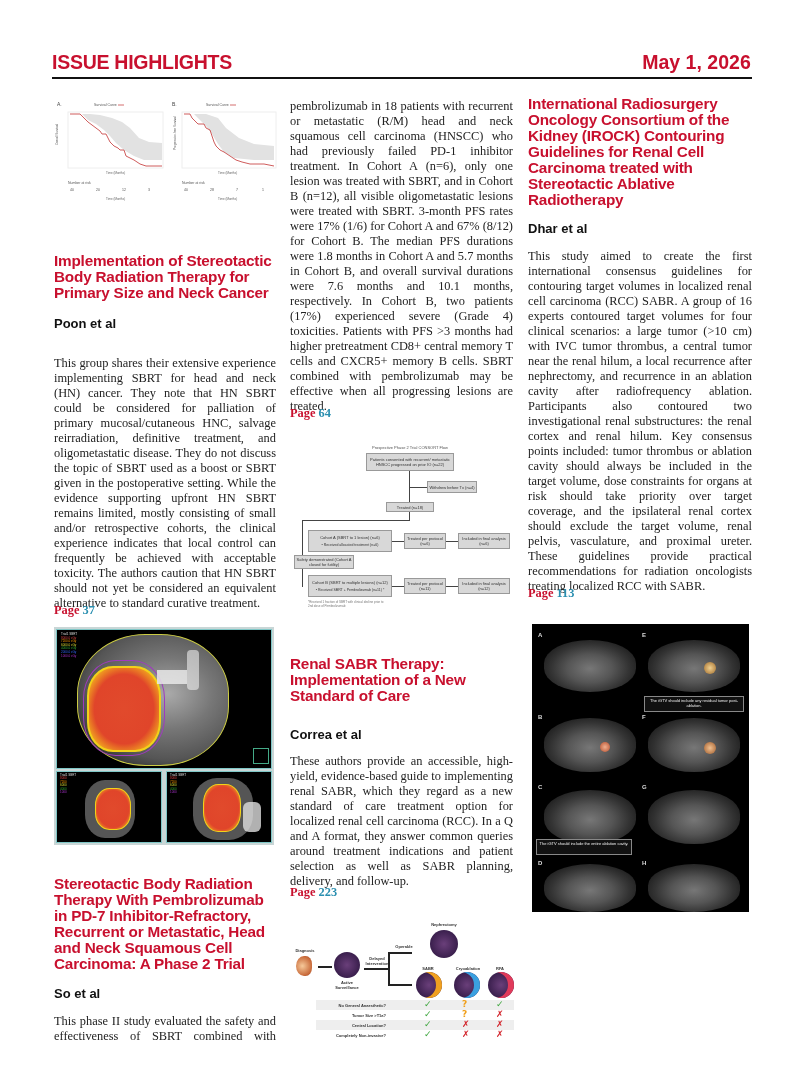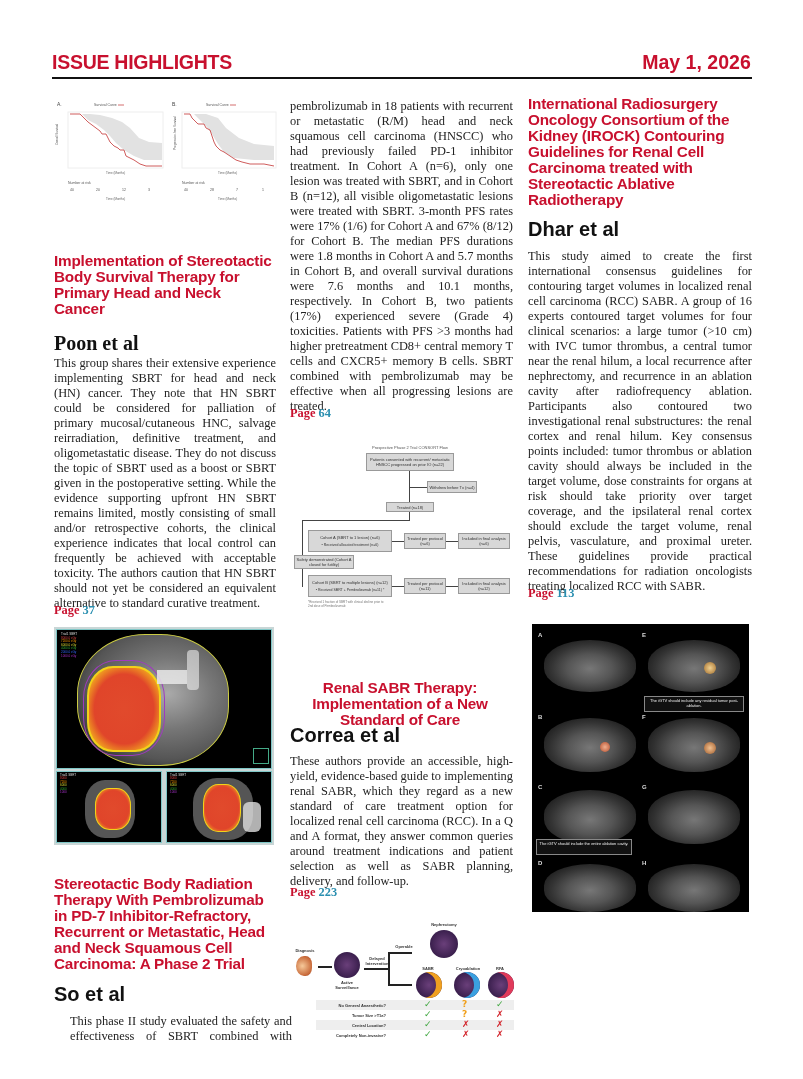--- a/index.html
+++ b/index.html
@@ -2,21 +2,21 @@
 <html><head>
 <meta charset="utf-8">
 <style>
   html, body { margin:0; padding:0; background:#ffffff; }
   body { width:803px; height:1079px; position:relative; overflow:hidden; font-family:"DejaVu Serif", serif; color:#222; }
   .abs { position:absolute; }
   .hdr-title { left:52px; top:50px; font-family:"Liberation Sans", sans-serif; font-weight:bold; font-size:21px; color:#c8102e; letter-spacing:-0.3px; transform:scaleX(0.93); transform-origin:left; }
   .hdr-date { right:52px; top:50px; font-family:"Liberation Sans", sans-serif; font-weight:bold; font-size:21px; color:#c8102e; transform:scaleX(0.93); transform-origin:right; }
   .hdr-rule { left:52px; top:77px; width:700px; height:2px; background:#111; }
   .h { font-family:"Liberation Sans", sans-serif; font-weight:bold; color:#c8102e; font-size:15.3px; line-height:16px; letter-spacing:-0.2px; }
-  .au { font-family:"Liberation Sans", sans-serif; font-weight:bold; color:#111; font-size:20px; line-height:18px; }
+  .au { font-family:"Liberation Sans", sans-serif; font-weight:bold; color:#111; font-size:13px; line-height:18px; }
   .body { font-family:"Liberation Serif", serif; font-size:12.4px; line-height:15px; color:#222; text-align:justify; hyphens:manual; }
   .pg { font-family:"Liberation Serif", serif; font-weight:bold; font-size:12.4px; line-height:15px; }
   .pg .p1 { color:#c8102e; }
   .pg .p2 { color:#2a8fb0; }
   .fig { background:#fff; }
   
   .cbox { position:absolute; background:#d8d8d8; border:1px solid #999; font-family:"Liberation Sans", sans-serif; font-size:4px; color:#333; text-align:center; display:flex; align-items:center; justify-content:center; flex-direction:column; box-sizing:border-box; padding:1px; }
   .cline { position:absolute; background:#444; }
   
   .ct-panel { background:#000; }
@@ -68,22 +68,22 @@
     <text x="164" y="76" font-family="Liberation Sans, sans-serif" font-size="3" fill="#666">Time (Months)</text>
     <text x="128" y="86" font-family="Liberation Sans, sans-serif" font-size="3.5" fill="#555">Number at risk</text>
     <text x="130" y="93" font-family="Liberation Sans, sans-serif" font-size="3.5" fill="#555">40</text>
     <text x="156" y="93" font-family="Liberation Sans, sans-serif" font-size="3.5" fill="#555">28</text>
     <text x="182" y="93" font-family="Liberation Sans, sans-serif" font-size="3.5" fill="#555">7</text>
     <text x="208" y="93" font-family="Liberation Sans, sans-serif" font-size="3.5" fill="#555">1</text>
     <text x="164" y="102" font-family="Liberation Sans, sans-serif" font-size="3" fill="#666">Time (Months)</text>
   </svg>
 </div>
 
-<div class="abs h" style="left:54px; top:253px; width:220px;">Implementation of Stereotactic Body Survival Therapy for Primary Head and Neck Cancer</div>
-<div class="abs au" style="left:54px; top:334px;font-family:Liberation Serif, serif;">Poon et al</div>
+<div class="abs h" style="left:54px; top:253px; width:220px;">Implementation of Stereotactic Body Radiation Therapy for Primary Size and Neck Cancer</div>
+<div class="abs au" style="left:54px; top:315px;">Poon et al</div>
 <div class="abs body" style="left:54px; top:356px; width:222px;">This group shares their extensive experience implementing SBRT for head and neck (HN) cancer. They note that HN SBRT could be considered for palliation of primary mucosal/cutaneous HNC, salvage reirradiation, definitive treatment, and oligometastatic disease. They do not discuss the topic of SBRT used as a boost or SBRT given in the postoperative setting. While the evidence supporting upfront HN SBRT remains limited, mostly consisting of small and/or retrospective cohorts, the clinical experience indicates that local control can frequently be achieved with acceptable toxicity. The authors caution that HN SBRT should not yet be considered an equivalent alternative to standard curative treatment.</div>
 <div class="abs pg" style="left:54px; top:603px;">
   <span class="p1">Page</span>
   <span class="p2">37</span>
 </div>
 
 <div class="abs" style="left:54px; top:627px; width:220px; height:218px; background:#c9d6d6;">
 
   <div class="abs ct-panel" style="left:2px; top:2px; width:216px; height:140px; border:1px solid #7fc7c7; box-sizing:border-box; overflow:hidden;">
     <div class="abs" style="left:20px; top:4px; width:150px; height:130px; border-radius:45%; background:radial-gradient(ellipse at 60% 45%, #aaa 0%, #777 35%, #555 65%, #333 80%, #000 100%); border:1px solid #cccc44;"></div>
@@ -105,21 +105,21 @@
   <div class="abs ct-panel" style="left:112px; top:144px; width:106px; height:72px; border:1px solid #7fc7c7; box-sizing:border-box; overflow:hidden;">
     <div class="abs" style="left:26px; top:6px; width:60px; height:62px; border-radius:40%; background:#555;"></div>
     <div class="abs" style="left:36px; top:12px; width:36px; height:46px; border-radius:40%; background:radial-gradient(ellipse, #e14a2c 0%, #e0452a 65%, #f0a020 85%, #5aa83a 100%); border:1px solid #f2d21a;"></div>
     <div class="abs" style="left:76px; top:30px; width:18px; height:30px; background:#ddd; opacity:0.8; border-radius:6px;"></div>
     <div class="abs" style="left:3px; top:2px; font-family:'Liberation Sans',sans-serif; font-size:3px; line-height:3.4px; color:#ddd;">Trial1 SBRT<br><span style="color:#d44">8000</span><br><span style="color:#f90">7200</span><br><span style="color:#dd3">6000</span><br><span style="color:#3a3">4000</span><br><span style="color:#a3c">1000</span></div>
   </div>
 </div>
 
 <div class="abs h" style="left:54px; top:876px; width:222px;">Stereotactic Body Radiation Therapy With Pembrolizumab in PD-7 Inhibitor-Refractory, Recurrent or Metastatic, Head and Neck Squamous Cell Carcinoma: A Phase 2 Trial</div>
 <div class="abs au" style="left:54px; top:985px;">So et al</div>
-<div class="abs body" style="left:70px; top:1014px; width:222px; text-align-last:justify;">This phase II study evaluated the safety and effectiveness of SBRT combined with</div>
+<div class="abs body" style="left:54px; top:1014px; width:222px; text-align-last:justify;">This phase II study evaluated the safety and effectiveness of SBRT combined with</div>
 
 <div class="abs body" style="left:290px; top:99px; width:223px;">pembrolizumab in 18 patients with recurrent or metastatic (R/M) head and neck squamous cell carcinoma (HNSCC) who had previously failed PD-1 inhibitor treatment. In Cohort A (n=6), only one lesion was treated with SBRT, and in Cohort B (n=12), all visible oligometastatic lesions were treated with SBRT. 3-month PFS rates were 17% (1/6) for Cohort A and 67% (8/12) for Cohort B. The median PFS durations were 1.8 months in Cohort A and 5.7 months in Cohort B, and overall survival durations were 7.6 months and 10.1 months, respectively. In Cohort B, two patients (17%) experienced severe (Grade 4) toxicities. Patients with PFS &gt;3 months had higher pretreatment CD8+ central memory T cells and CXCR5+ memory B cells. SBRT combined with pembrolizumab may be effective when all progressing lesions are treated.</div>
 <div class="abs pg" style="left:290px; top:406px;text-align:center;">
   <span class="p1">Page</span>
   <span class="p2">64</span>
 </div>
 
 <div class="abs" style="left:290px; top:445px; width:225px; height:170px;">
   <div class="abs" style="left:70px; top:0px; width:100px; font-family:'Liberation Sans',sans-serif; font-size:4px; color:#555; text-align:center;">Prospective Phase 2 Trial CONSORT Flow</div>
   <div class="cbox" style="left:76px; top:8px; width:88px; height:18px;">Patients consented with recurrent/ metastatic HNSCC progressed on prior IO (n=22)</div>
@@ -143,21 +143,21 @@
     <span>Cohort B (SBRT to multiple lesions) (n=12)</span>
     <span style="font-size:3.5px; margin-top:3px;">• Received SBRT + Pembrolizumab (n=11) *</span>
   </div>
   <div class="cline" style="left:102px; top:141px; width:12px; height:1px;"></div>
   <div class="cbox" style="left:114px; top:133px; width:42px; height:16px;">Treated per protocol (n=11)</div>
   <div class="cline" style="left:156px; top:141px; width:12px; height:1px;"></div>
   <div class="cbox" style="left:168px; top:133px; width:52px; height:16px;">Included in final analysis (n=12)</div>
   <div class="abs" style="left:18px; top:155px; width:80px; font-family:'Liberation Sans',sans-serif; font-size:3px; color:#777;">*Received 1 fraction of SBRT with clinical decline prior to 2nd dose of Pembrolizumab</div>
 </div>
 
-<div class="abs h" style="left:290px; top:680px; width:220px;text-align:center;">Renal SABR Therapy: Implementation of a New Standard of Care</div>
+<div class="abs h" style="left:290px; top:656px; width:220px;">Renal SABR Therapy: Implementation of a New Standard of Care</div>
 <div class="abs au" style="left:290px; top:726px;">Correa et al</div>
 <div class="abs body" style="left:290px; top:754px; width:223px;">These authors provide an accessible, high-yield, evidence-based guide to implementing renal SABR, which they regard as a new standard of care treatment option for localized renal cell carcinoma (RCC). In a Q and A format, they answer common queries around treatment indications and patient selection as well as SABR planning, delivery, and follow-up.</div>
 <div class="abs pg" style="left:290px; top:885px;">
   <span class="p1">Page</span>
   <span class="p2">223</span>
 </div>
 
 <div class="abs" style="left:290px; top:920px; width:225px; height:122px;">
   <div class="fc-text" style="left:0px; top:28px; width:30px;">Diagnosis</div>
   <div class="abs" style="left:6px; top:36px; width:16px; height:20px; border-radius:50% 40% 40% 50%; background:radial-gradient(circle at 40% 50%, #f6c99a 0%, #c86a3a 70%, #8a3a20 100%);"></div>

